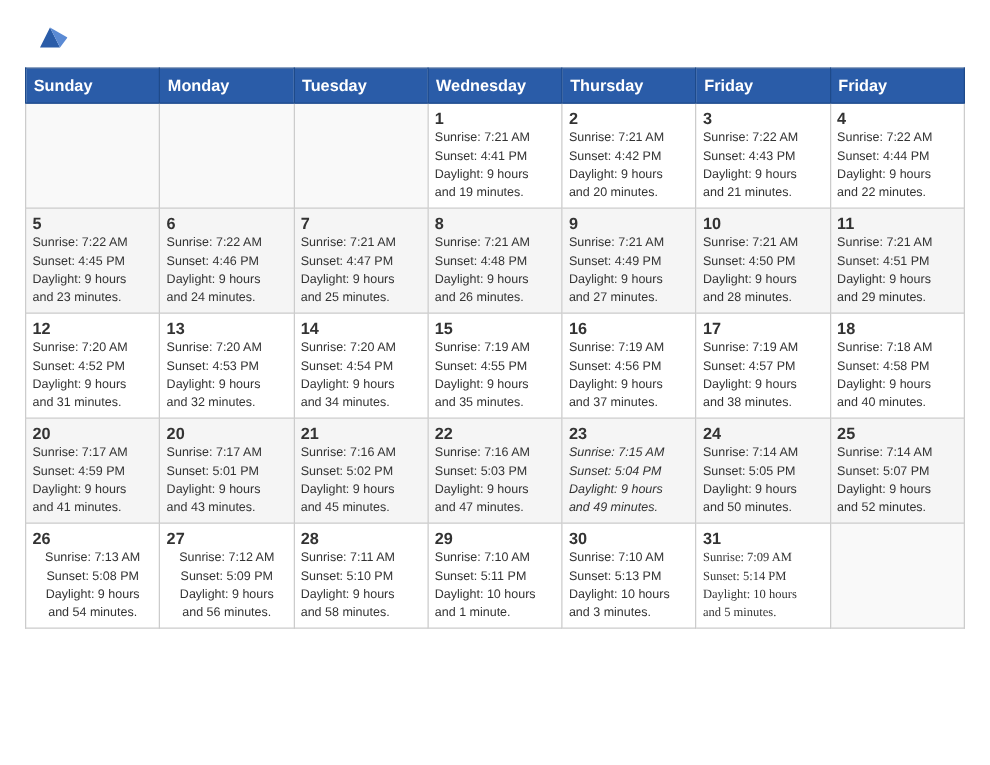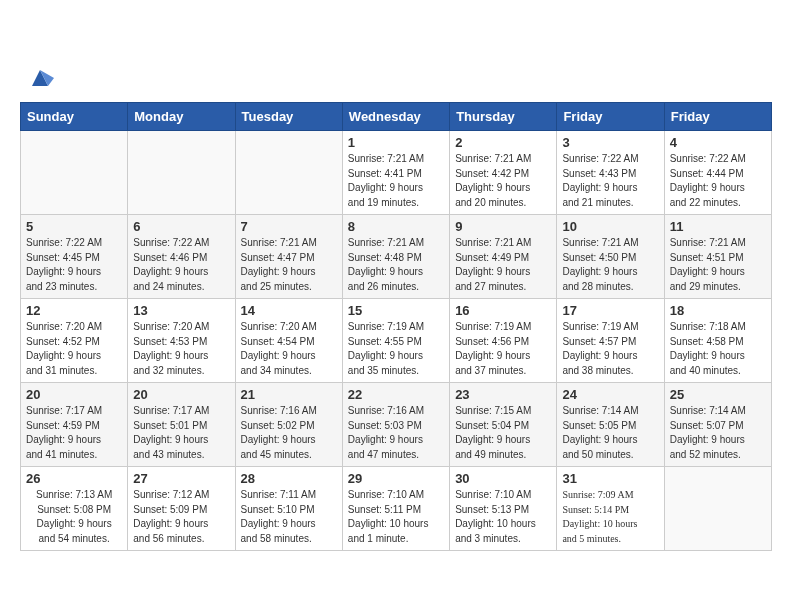--- a/index.html
+++ b/index.html
@@ -5,21 +5,20 @@
     * { box-sizing: border-box; margin: 0; padding: 0; }
     body {
       font-family: Arial, sans-serif;
       background: #fff;
       width: 792px;
       min-height: 612px;
     }
     .page {
       width: 792px;
       padding: 16px 20px 20px 20px;
-      margin-top: 48px;
     }
     .header {
       display: flex;
       justify-content: space-between;
       align-items: flex-start;
       margin-bottom: 10px;
     }
     .logo {
       display: flex;
       align-items: center;
@@ -281,21 +280,21 @@
           </td>
           <td>
             <span class="day-num">22</span>
             <div class="cell-content" style="white-space: pre-line;">Sunrise: 7:16 AM
 Sunset: 5:03 PM
 Daylight: 9 hours
 and 47 minutes.</div>
           </td>
           <td>
             <span class="day-num">23</span>
-            <div class="cell-content" style="white-space: pre-line;">Sunrise: 7:15 AM
+            <div class="cell-content" style="white-space: pre-line; font-style: italic;">Sunrise: 7:15 AM
 Sunset: 5:04 PM
 Daylight: 9 hours
 and 49 minutes.</div>
           </td>
           <td>
             <span class="day-num">24</span>
             <div class="cell-content" style="white-space: pre-line;">Sunrise: 7:14 AM
 Sunset: 5:05 PM
 Daylight: 9 hours
 and 50 minutes.</div>
@@ -311,21 +310,21 @@
         <tr>
           <td>
             <span class="day-num">26</span>
             <div class="cell-content" style="white-space: pre-line; text-align: center;">Sunrise: 7:13 AM
 Sunset: 5:08 PM
 Daylight: 9 hours
 and 54 minutes.</div>
           </td>
           <td>
             <span class="day-num">27</span>
-            <div class="cell-content" style="white-space: pre-line;">Sunrise: 7:12 AM
+            <div class="cell-content" style="white-space: pre-line; text-align: center;">Sunrise: 7:12 AM
 Sunset: 5:09 PM
 Daylight: 9 hours
 and 56 minutes.</div>
           </td>
           <td>
             <span class="day-num">28</span>
             <div class="cell-content" style="white-space: pre-line;">Sunrise: 7:11 AM
 Sunset: 5:10 PM
 Daylight: 9 hours
 and 58 minutes.</div>

